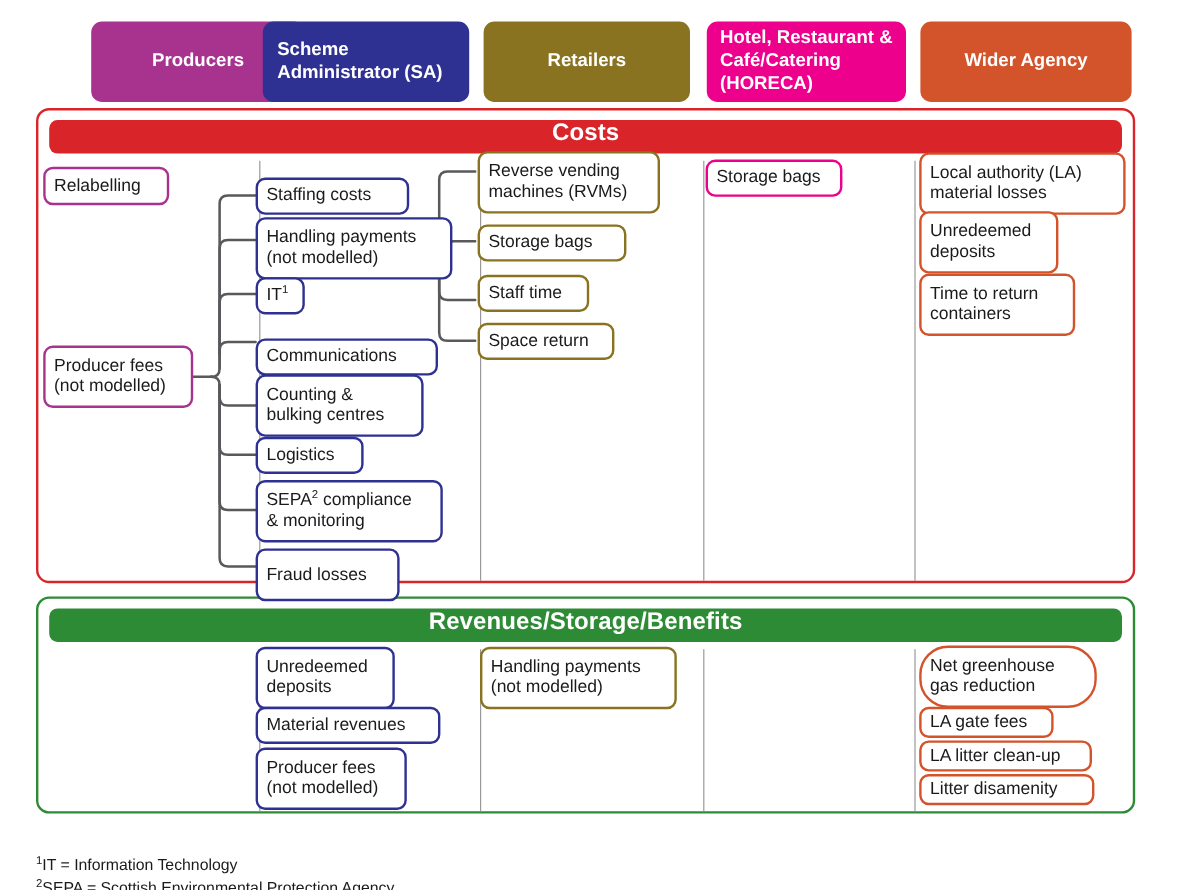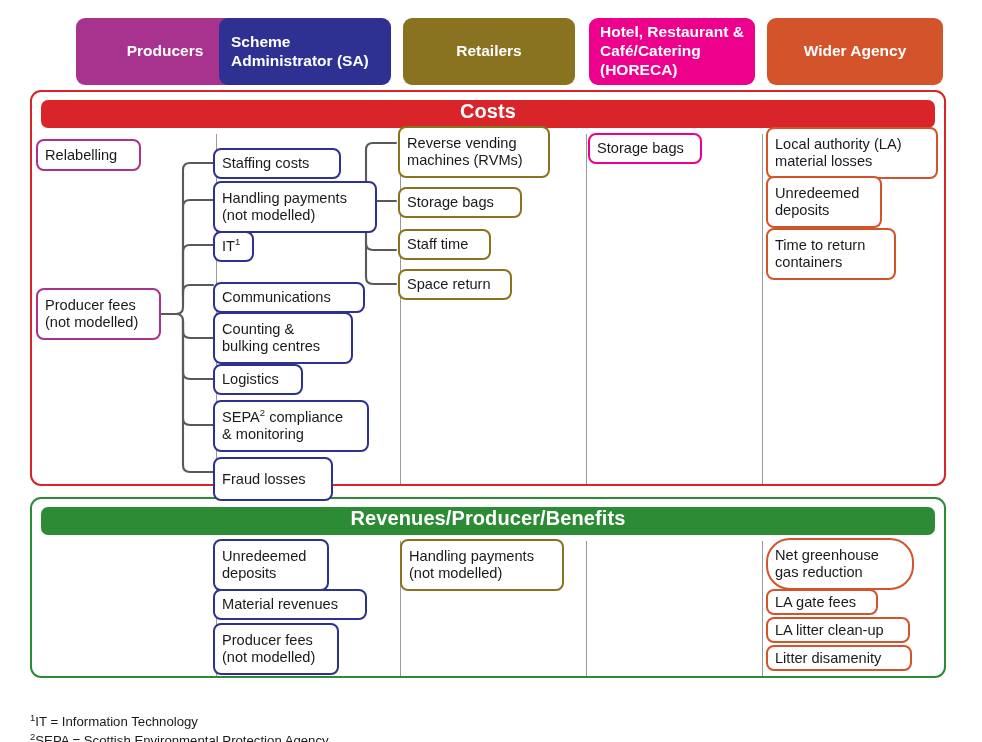--- a/index.html
+++ b/index.html
@@ -134,21 +134,21 @@
       <span>Costs</span>
     </div>
     <div class="vsep" style="left:184px; top:42px; height:350px;"></div>
     <div class="vsep" style="left:368px; top:42px; height:350px;"></div>
     <div class="vsep" style="left:554px; top:42px; height:350px;"></div>
     <div class="vsep" style="left:730px; top:42px; height:350px;"></div>
   </div>
 
   <div class="panel" style="left:30px; top:497px; width:916px; height:181px; border:2.5px solid #2e8b35;">
     <div class="panel-band" style="background:#2e8b35;">
-      <span>Revenues/Producer/Benefits</span>
+      <span>Revenues/Storage/Benefits</span>
     </div>
     <div class="vsep" style="left:184px; top:42px; height:135px;"></div>
     <div class="vsep" style="left:368px; top:42px; height:135px;"></div>
     <div class="vsep" style="left:554px; top:42px; height:135px;"></div>
     <div class="vsep" style="left:730px; top:42px; height:135px;"></div>
   </div>
 
   <svg id="wires" viewBox="0 0 982 742" xmlns="http://www.w3.org/2000/svg">
     <g fill="none" stroke="#59595c" stroke-width="2.1" stroke-linecap="round" stroke-linejoin="round">
 

